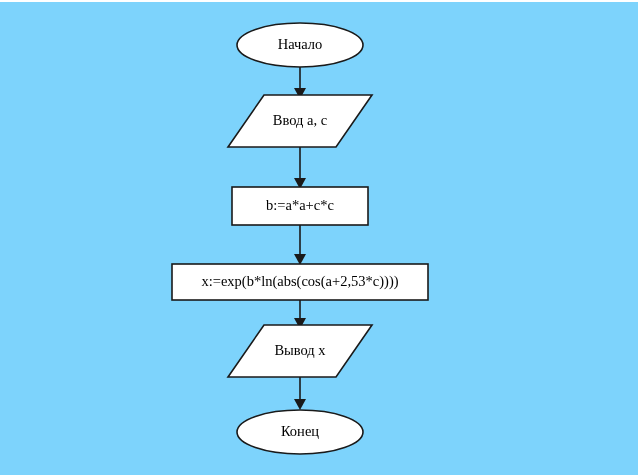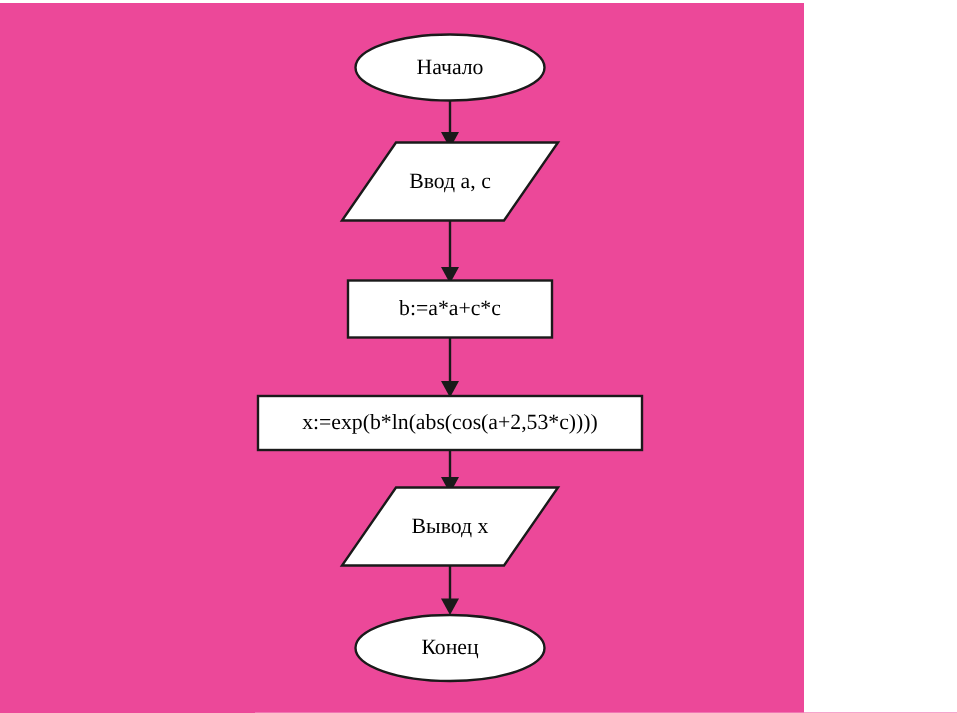--- a/index.html
+++ b/index.html
@@ -8,23 +8,23 @@
   }
   body {
     width: 638px;
     height: 475px;
     background: #ffffff;
     font-family: "Liberation Serif", "DejaVu Serif", serif;
     overflow: hidden;
   }
   #canvas {
     position: relative;
-    width: 536px;
+    width: 638px;
     height: 475px;
-    background: #ec4899;
+    background: #7dd3fc;
   }
   #flow-svg {
     position: absolute;
     left: 0;
     top: 0;
     width: 638px;
     height: 475px;
     display: block;
   }
   .node-shape {

